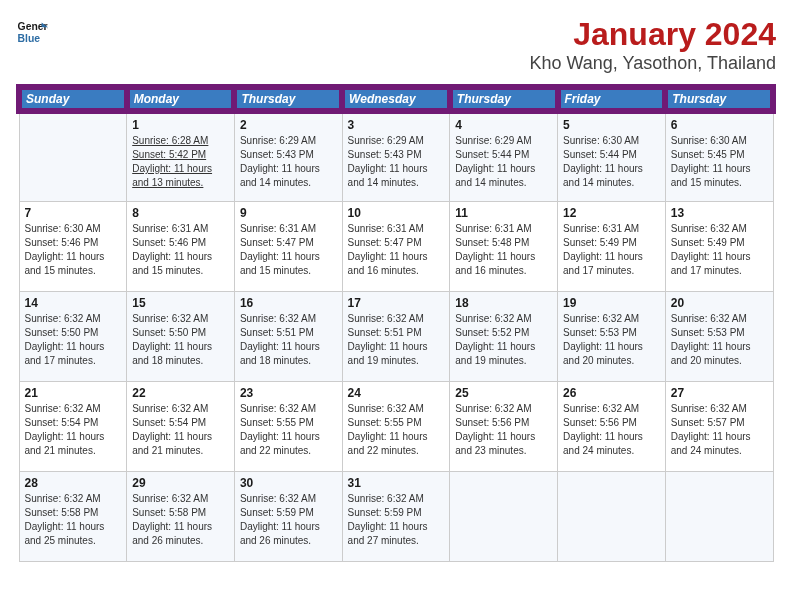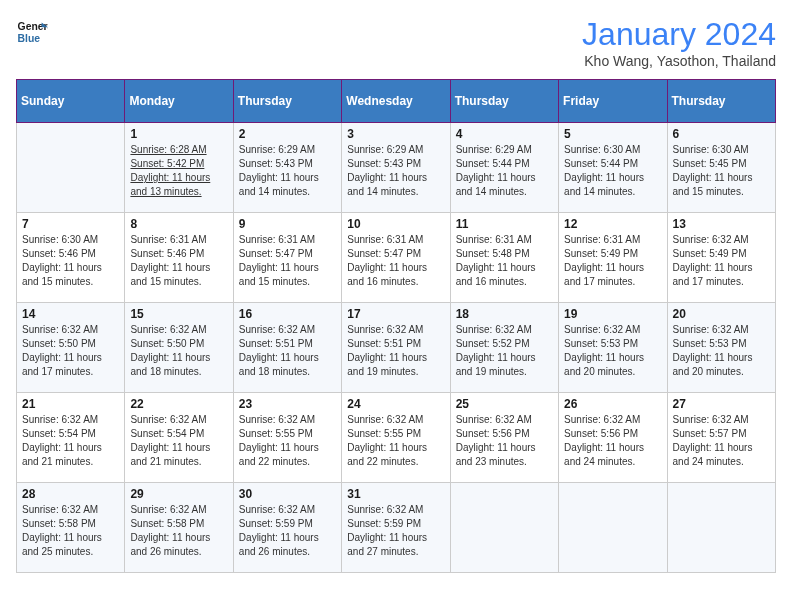--- a/index.html
+++ b/index.html
@@ -23,40 +23,41 @@
     }
     .logo-icon {
       width: 32px;
       height: 32px;
     }
     .title-area {
       text-align: right;
     }
     .calendar-title {
       font-size: 32px;
-      font-weight: normal;
-      color: #3b82f6;
+      font-weight: bold;
+      color: #b91c1c;
     }
     .calendar-subtitle {
-      font-size: 14px;
+      font-size: 18px;
       color: #444;
     }
     table {
       width: 100%;
       border-collapse: collapse;
       font-size: 11px;
     }
     thead tr th {
       background-color: #3a7cc1;
       color: #fff;
-      padding: 14px 4px;
+      padding: 2px 4px;
       text-align: left;
       font-size: 12px;
       font-weight: bold;
-      border: 1px solid #701a75;
+      border: 6px solid #701a75;
+      font-style: italic;
     }
     tbody tr td {
       border: 1px solid #ccc;
       padding: 4px 5px;
       vertical-align: top;
       width: 14.28%;
       min-height: 80px;
       height: 90px;
     }
     tbody tr:nth-child(odd) td {

